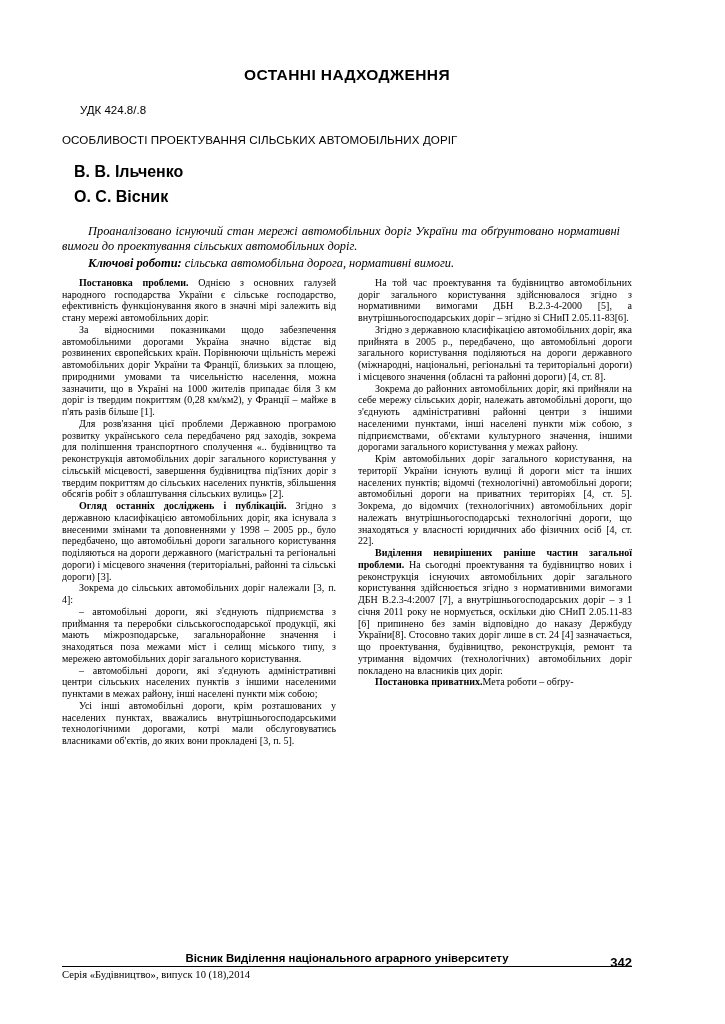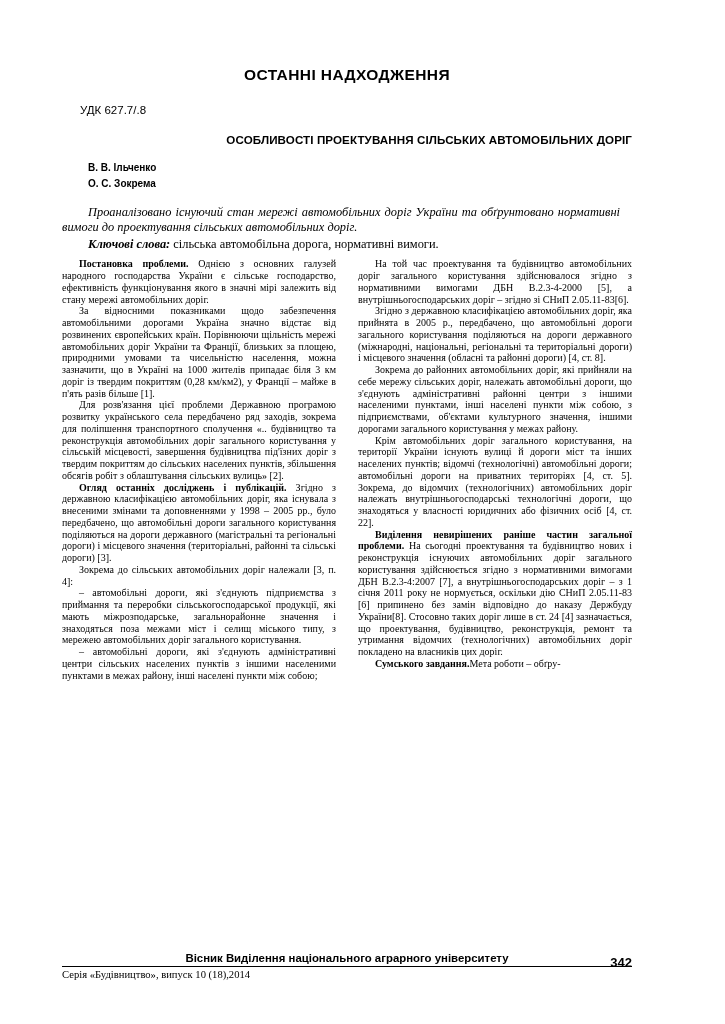--- a/index.html
+++ b/index.html
@@ -29,31 +29,31 @@
     letter-spacing: 0.4px;
     margin: 10px 0 20px 0;
   }
   .udk {
     font-family: "Liberation Sans", sans-serif;
     font-size: 11.5px;
     margin: 0 0 2px 18px;
   }
   .article-title {
     font-family: "Liberation Sans", sans-serif;
-    font-weight: bold;
+    font-weight: normal;
     font-size: 11.6px;
-    text-align: right;
+    text-align: left;
     margin: 17px 0 14px 0;
     letter-spacing: 0.1px;
   }
   .authors {
     font-family: "Liberation Sans", sans-serif;
     font-weight: bold;
-    font-size: 10px;
-    margin-left: 26px;
+    font-size: 16px;
+    margin-left: 12px;
     line-height: 1.55;
   }
   .abstract {
     margin: 14px 12px 2px 0;
     font-style: italic;
     font-size: 12.4px;
     text-align: justify;
     text-indent: 26px;
     line-height: 1.22;
   }
@@ -62,20 +62,21 @@
     text-align: justify;
     text-indent: 26px;
     line-height: 1.22;
     margin: 0 0 6px 0;
   }
   .keywords b {
     font-style: italic;
     font-weight: bold;
   }
   .keywords .kw-text {
+    font-style: italic;
   }
   .columns {
     display: flex;
     gap: 22px;
     margin-top: 6px;
   }
   .col {
     width: 290px;
     font-size: 10px;
     line-height: 1.175;
@@ -123,52 +124,53 @@
     margin-top: -14px;
   }
 </style>
 </head>
 <body>
 
 <div class="page">
 
   <div class="section-head">ОСТАННІ НАДХОДЖЕННЯ</div>
 
-  <div class="udk">УДК 627.7/.8</div>
+  <div class="udk">УДК 424.8/.8</div>
 
   <div class="article-title">ОСОБЛИВОСТІ ПРОЕКТУВАННЯ СІЛЬСЬКИХ АВТОМОБІЛЬНИХ ДОРІГ</div>
 
   <div class="authors">
     <div>В. В. Ільченко</div>
-    <div>О. С. Зокрема</div>
+    <div>О. С. Вісник</div>
   </div>
 
   <div class="abstract">Проаналізовано існуючий стан мережі автомобільних доріг України та обґрунтовано нормативні вимоги до проектування сільських автомобільних доріг.</div>
 
   <div class="keywords">
-    <b>Ключові слова:</b><span class="kw-text"> сільська автомобільна дорога, нормативні вимоги.</span>
+    <b>Ключові роботи:</b><span class="kw-text"> сільська автомобільна дорога, нормативні вимоги.</span>
   </div>
 
   <div class="columns">
     <div class="col" id="left-col">
         <p><b>Постановка проблеми.</b><span> Однією з основних галузей народного господарства України є сільське господарство, ефективність функціонування якого в значні мірі залежить від стану мережі автомобільних доріг.</span></p>
         <p><span>За відносними показниками щодо забезпечення автомобільними дорогами Україна значно відстає від розвинених європейських країн. Порівнюючи щільність мережі автомобільних доріг України та Франції, близьких за площею, природними умовами та чисельністю населення, можна зазначити, що в Україні на 1000 жителів припадає біля 3 км доріг із твердим покриттям (0,28 км/км2), у Франції – майже в п'ять разів більше [1].</span></p>
         <p><span>Для розв'язання цієї проблеми Державною програмою розвитку українського села передбачено ряд заходів, зокрема для поліпшення транспортного сполучення «.. будівництво та реконструкція автомобільних доріг загального користування у сільській місцевості, завершення будівництва під'їзних доріг з твердим покриттям до сільських населених пунктів, збільшення обсягів робіт з облаштування сільських вулиць» [2].</span></p>
         <p><b>Огляд останніх досліджень і публікацій.</b><span> Згідно з державною класифікацією автомобільних доріг, яка існувала з внесеними змінами та доповненнями у 1998 – 2005 рр., було передбачено, що автомобільні дороги загального користування поділяються на дороги державного (магістральні та регіональні дороги) і місцевого значення (територіальні, районні та сільські дороги) [3].</span></p>
         <p><span>Зокрема до сільських автомобільних доріг належали [3, п. 4]:</span></p>
         <p><span>– автомобільні дороги, які з'єднують підприємства з приймання та переробки сільськогосподарської продукції, які мають міжрозподарське, загальнорайонне значення і знаходяться поза межами міст і селищ міського типу, з мережею автомобільних доріг загального користування.</span></p>
         <p><span>– автомобільні дороги, які з'єднують адміністративні центри сільських населених пунктів з іншими населеними пунктами в межах району, інші населені пункти між собою;</span></p>
+        <p><span>Усі інші автомобільні дороги, крім розташованих у населених пунктах, вважались внутрішньогосподарськими технологічними дорогами, котрі мали обслуговуватись власниками об'єктів, до яких вони прокладені [3, п. 5].</span></p>
       </div>
     <div class="col" id="right-col">
         <p><span>На той час проектування та будівництво автомобільних доріг загального користування здійснювалося згідно з нормативними вимогами ДБН В.2.3-4-2000 [5], а внутрішньогосподарських доріг – згідно зі СНиП 2.05.11-83[6].</span></p>
         <p><span>Згідно з державною класифікацією автомобільних доріг, яка прийнята в 2005 р., передбачено, що автомобільні дороги загального користування поділяються на дороги державного (міжнародні, національні, регіональні та територіальні дороги) і місцевого значення (обласні та районні дороги) [4, ст. 8].</span></p>
         <p><span>Зокрема до районних автомобільних доріг, які прийняли на себе мережу сільських доріг, належать автомобільні дороги, що з'єднують адміністративні районні центри з іншими населеними пунктами, інші населені пункти між собою, з підприємствами, об'єктами культурного значення, іншими дорогами загального користування у межах району.</span></p>
         <p><span>Крім автомобільних доріг загального користування, на території України існують вулиці й дороги міст та інших населених пунктів; відомчі (технологічні) автомобільні дороги; автомобільні дороги на приватних територіях [4, ст. 5]. Зокрема, до відомчих (технологічних) автомобільних доріг належать внутрішньогосподарські технологічні дороги, що знаходяться у власності юридичних або фізичних осіб [4, ст. 22].</span></p>
         <p><b>Виділення невирішених раніше частин загальної проблеми.</b><span> На сьогодні проектування та будівництво нових і реконструкція існуючих автомобільних доріг загального користування здійснюється згідно з нормативними вимогами ДБН В.2.3-4:2007 [7], а внутрішньогосподарських доріг – з 1 січня 2011 року не нормується, оскільки дію СНиП 2.05.11-83 [6] припинено без замін відповідно до наказу Держбуду України[8]. Стосовно таких доріг лише в ст. 24 [4] зазначається, що проектування, будівництво, реконструкція, ремонт та утримання відомчих (технологічних) автомобільних доріг покладено на власників цих доріг.</span></p>
-        <p><b>Сумського завдання.</b><span>Мета роботи – обґру-</span></p>
+        <p><b>Постановка приватних.</b><span>Мета роботи – обґру-</span></p>
       </div>
   </div>
 
   <div class="footer">
     <div class="footer-line1">Вісник Виділення національного аграрного університету</div>
     <div class="footer-rule"></div>
     <div class="footer-row">
       <div class="footer-left">Серія «Будівництво», випуск 10 (18),2014</div>
       <div class="footer-page">342</div>
     </div>

